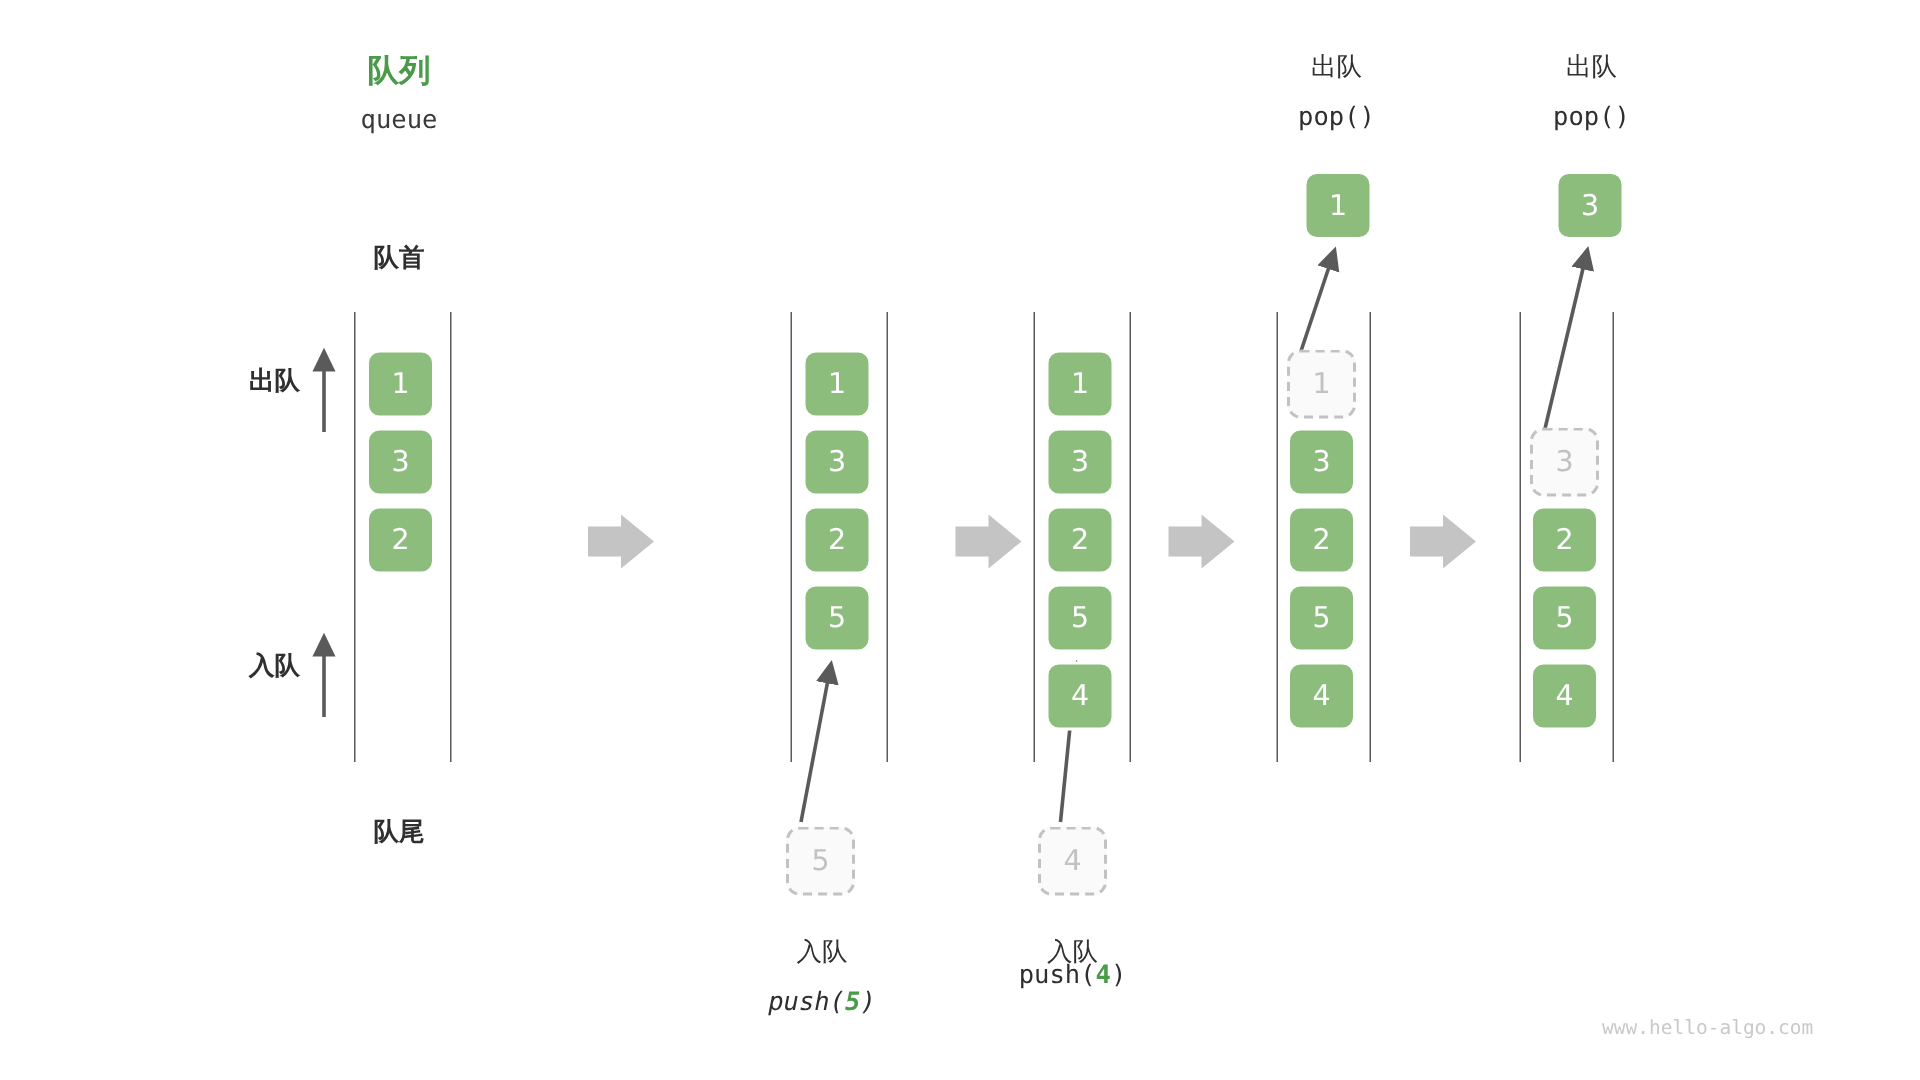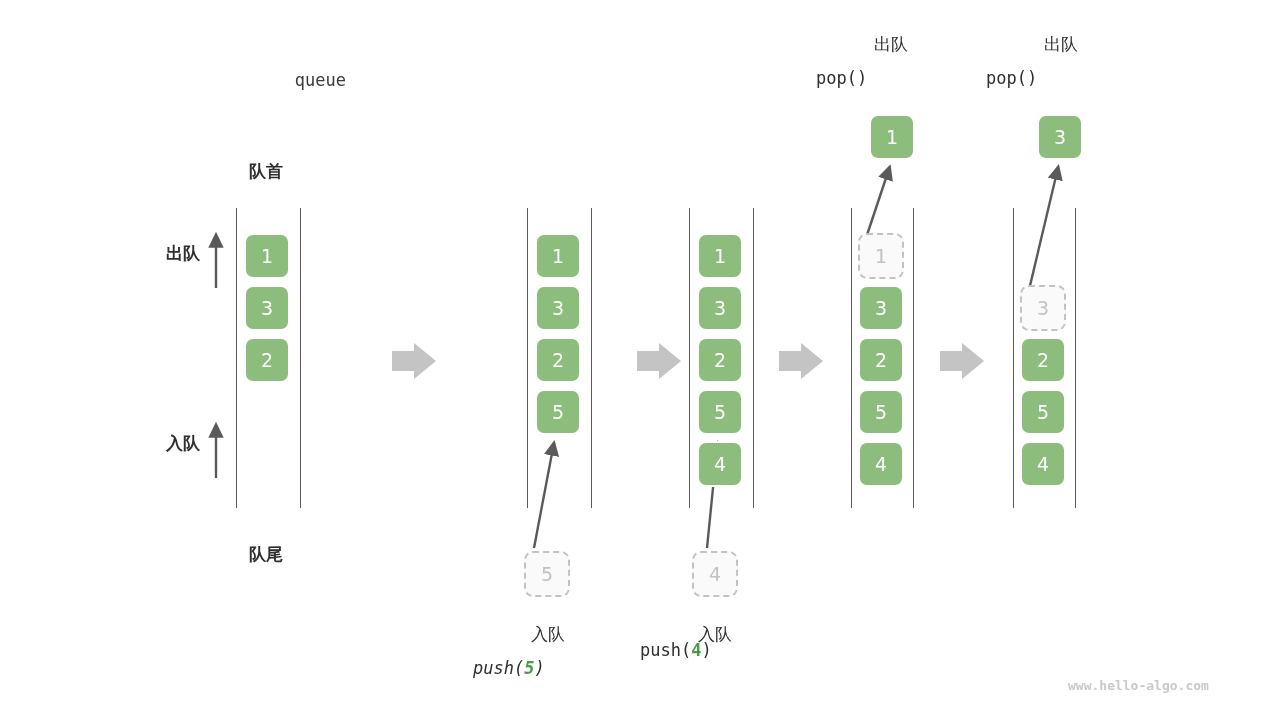--- a/index.html
+++ b/index.html
@@ -16,46 +16,46 @@
 
   
   .title-cn{
     font-family:"DejaVu Sans","Liberation Sans",sans-serif;
     font-weight:bold;font-size:21px;color:#4a9a4a;
     text-align:center;white-space:nowrap;
   }
   .title-en{
     font-family:"DejaVu Sans Mono","Liberation Mono",monospace;
     font-size:17px;color:#3a3a3a;
-    text-align:right;white-space:nowrap;
+    text-align:center;white-space:nowrap;
   }
   .end-label{
     font-family:"DejaVu Sans","Liberation Sans",sans-serif;
     font-weight:bold;font-size:17px;color:#2f2f2f;
     text-align:center;white-space:nowrap;
   }
   .side-label{
     font-family:"DejaVu Sans","Liberation Sans",sans-serif;
     font-weight:bold;font-size:17px;color:#2f2f2f;
     text-align:right;white-space:nowrap;
   }
   .op-cn{
     font-family:"DejaVu Sans","Liberation Sans",sans-serif;
     font-size:17px;color:#2f2f2f;
     text-align:center;white-space:nowrap;
   }
   .op-code{
     font-family:"DejaVu Sans Mono","Liberation Mono",monospace;
     font-size:17px;color:#2f2f2f;
-    text-align:left;white-space:nowrap;
+    text-align:center;white-space:nowrap;
   }
   .op-code .arg{color:#4a9a4a;font-weight:bold;}
   .watermark{
     font-family:"DejaVu Sans Mono","Liberation Mono",monospace;
-    font-size:13px;color:#c9c9c9;white-space:nowrap;font-weight:bold;
+    font-size:13px;color:#c9c9c9;white-space:nowrap;
   }
 
   
   .cell{
     position:absolute;
     width:46px;height:46px;
     border-radius:9px;
     background:#8cbd7d;
     color:#ffffff;
     font-family:"DejaVu Sans","Liberation Sans",sans-serif;
@@ -125,20 +125,21 @@
 
     <g>
       <line x1="866" y1="238" x2="888" y2="172" stroke="#5a5a5a" stroke-width="2.4" marker-end="url(#mk-dark)"></line>
     </g>
 
     <g>
       <line x1="1029" y1="290" x2="1057" y2="172" stroke="#5a5a5a" stroke-width="2.4" marker-end="url(#mk-dark)"></line>
     </g>
   </svg>
 
+  <div class="abs title-cn" style="left:186px;top:33px;width:160px;">队列</div>
   <div class="abs title-en" style="left:186px;top:70px;width:160px;">queue</div>
 
   <div class="abs end-label" style="left:186px;top:160px;width:160px;">队首</div>
   <div class="abs end-label" style="left:186px;top:543px;width:160px;">队尾</div>
 
   <div class="abs side-label" style="left:120px;top:242px;width:80px;">出队</div>
   <div class="abs side-label" style="left:120px;top:432px;width:80px;">入队</div>
 
   <div class="rail" style="left:236px;top:208px;height:300px;"></div>
   <div class="rail" style="left:300px;top:208px;height:300px;"></div>

